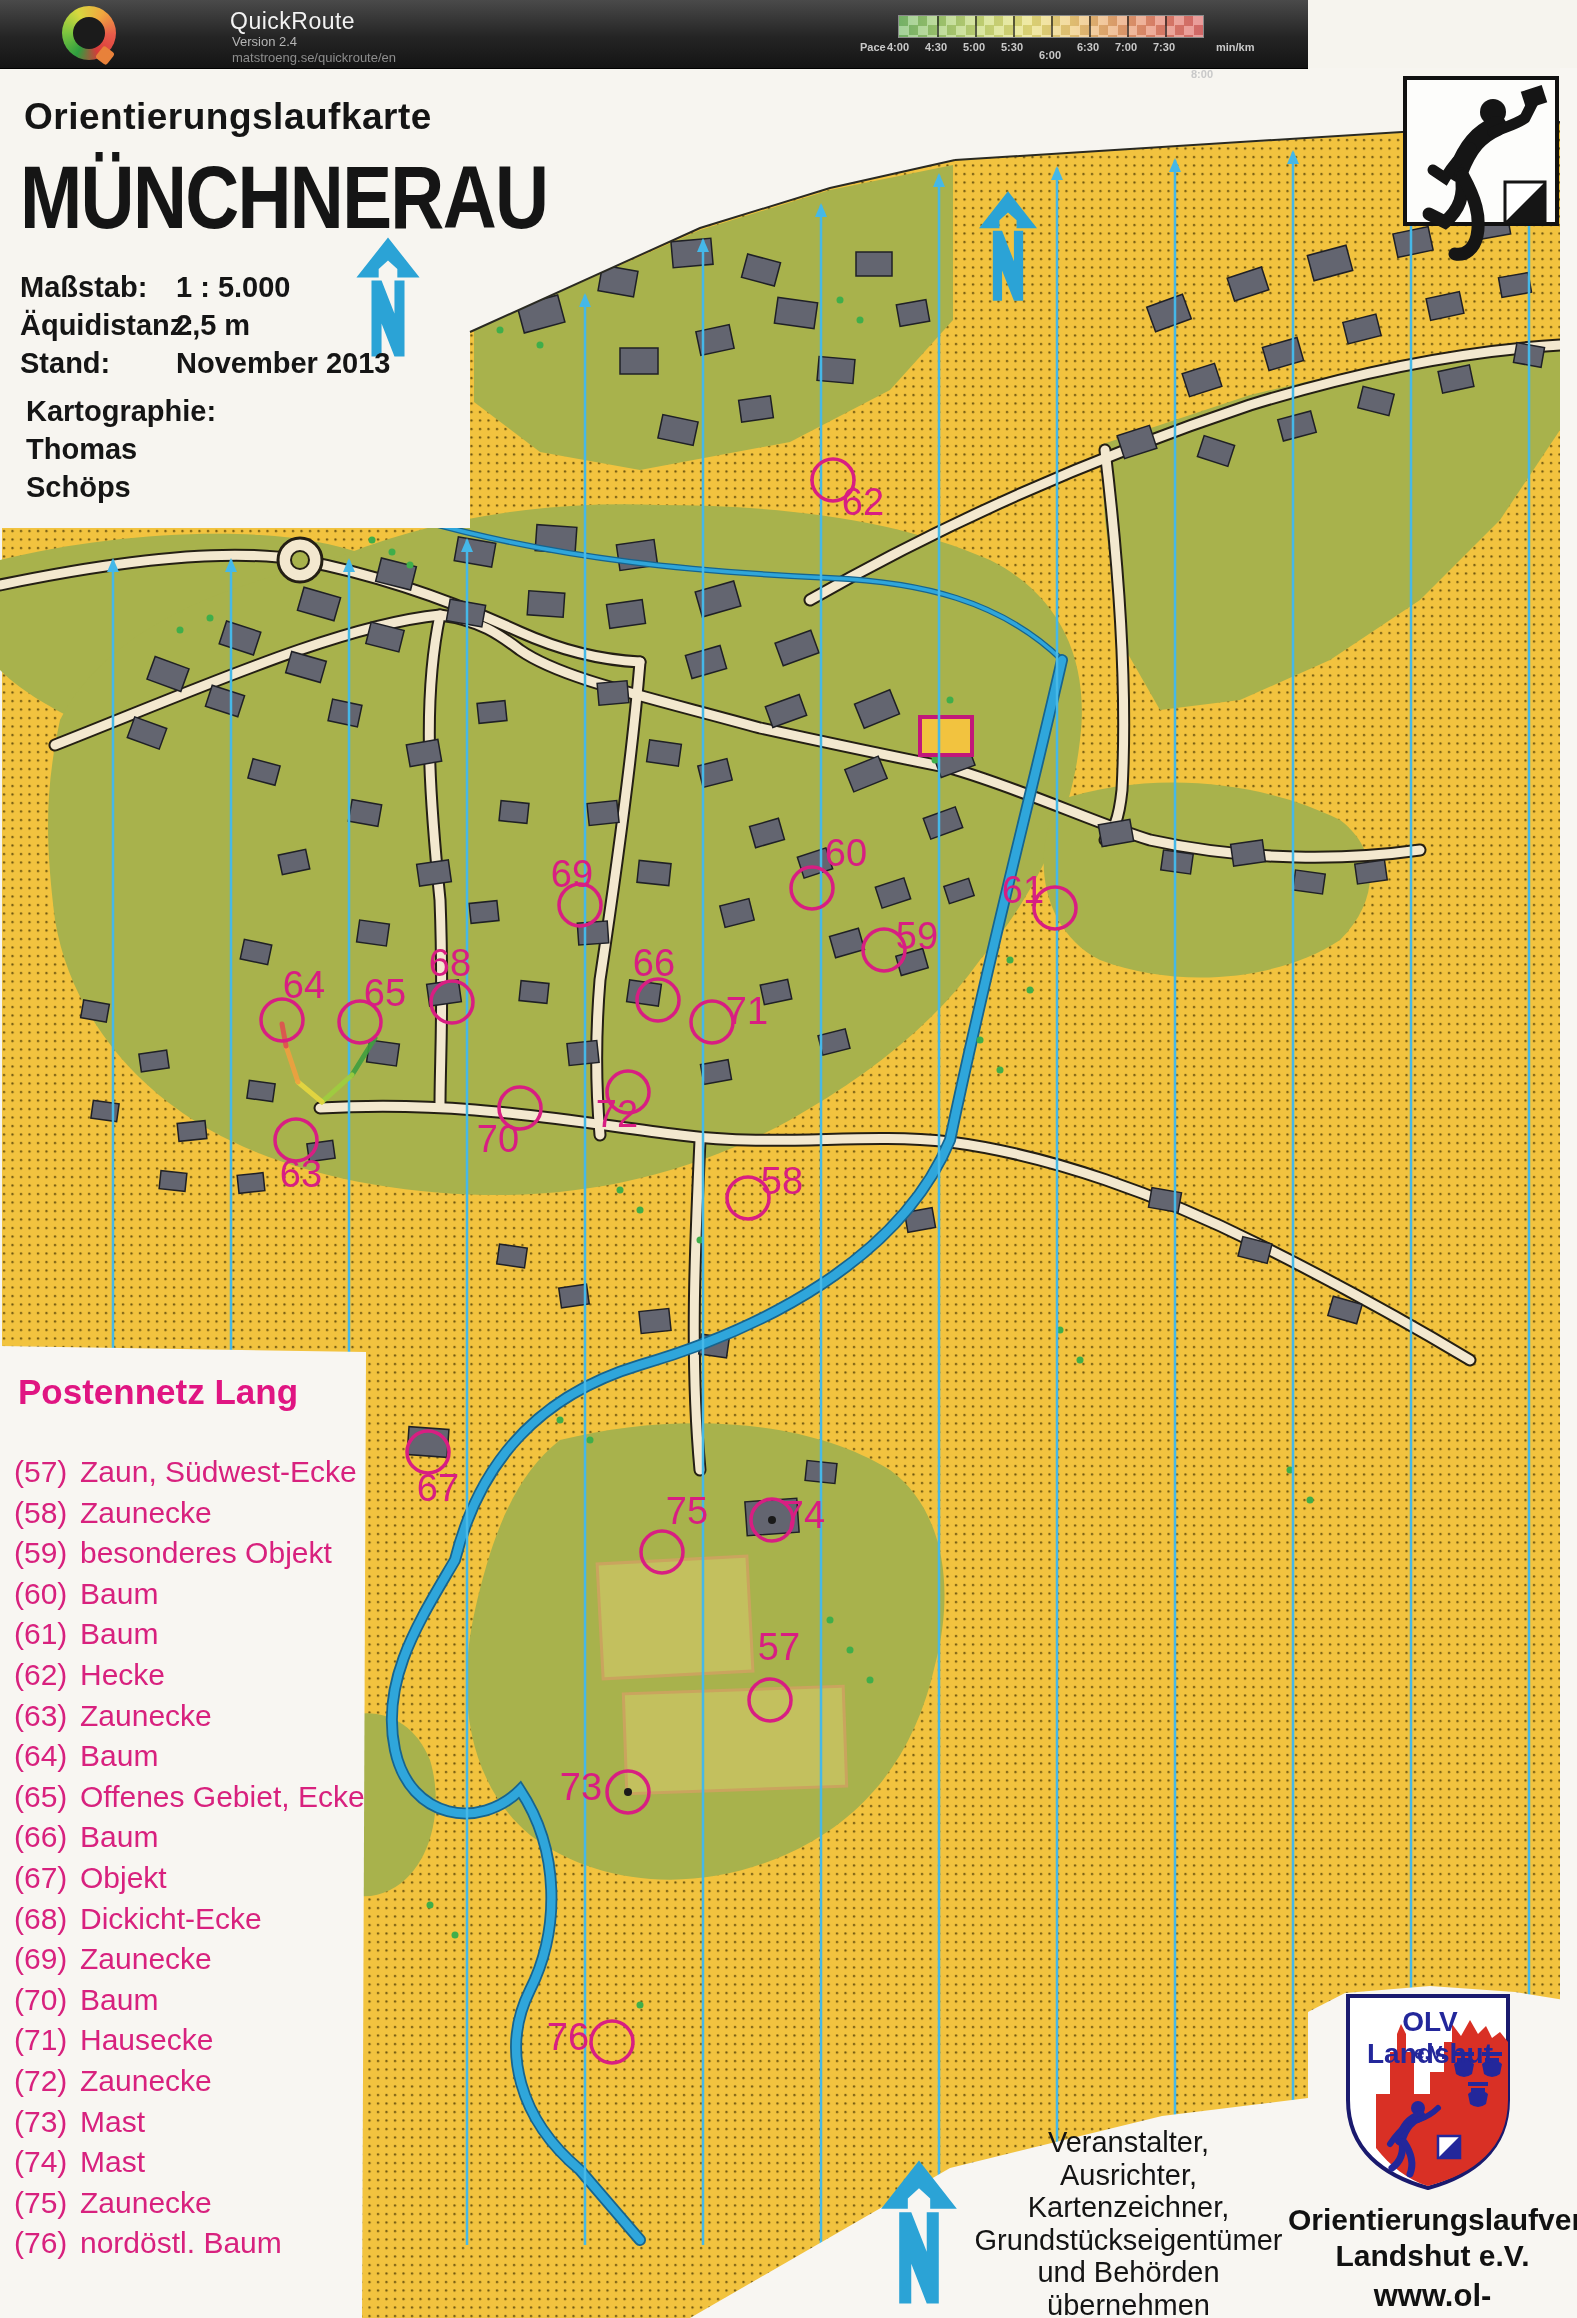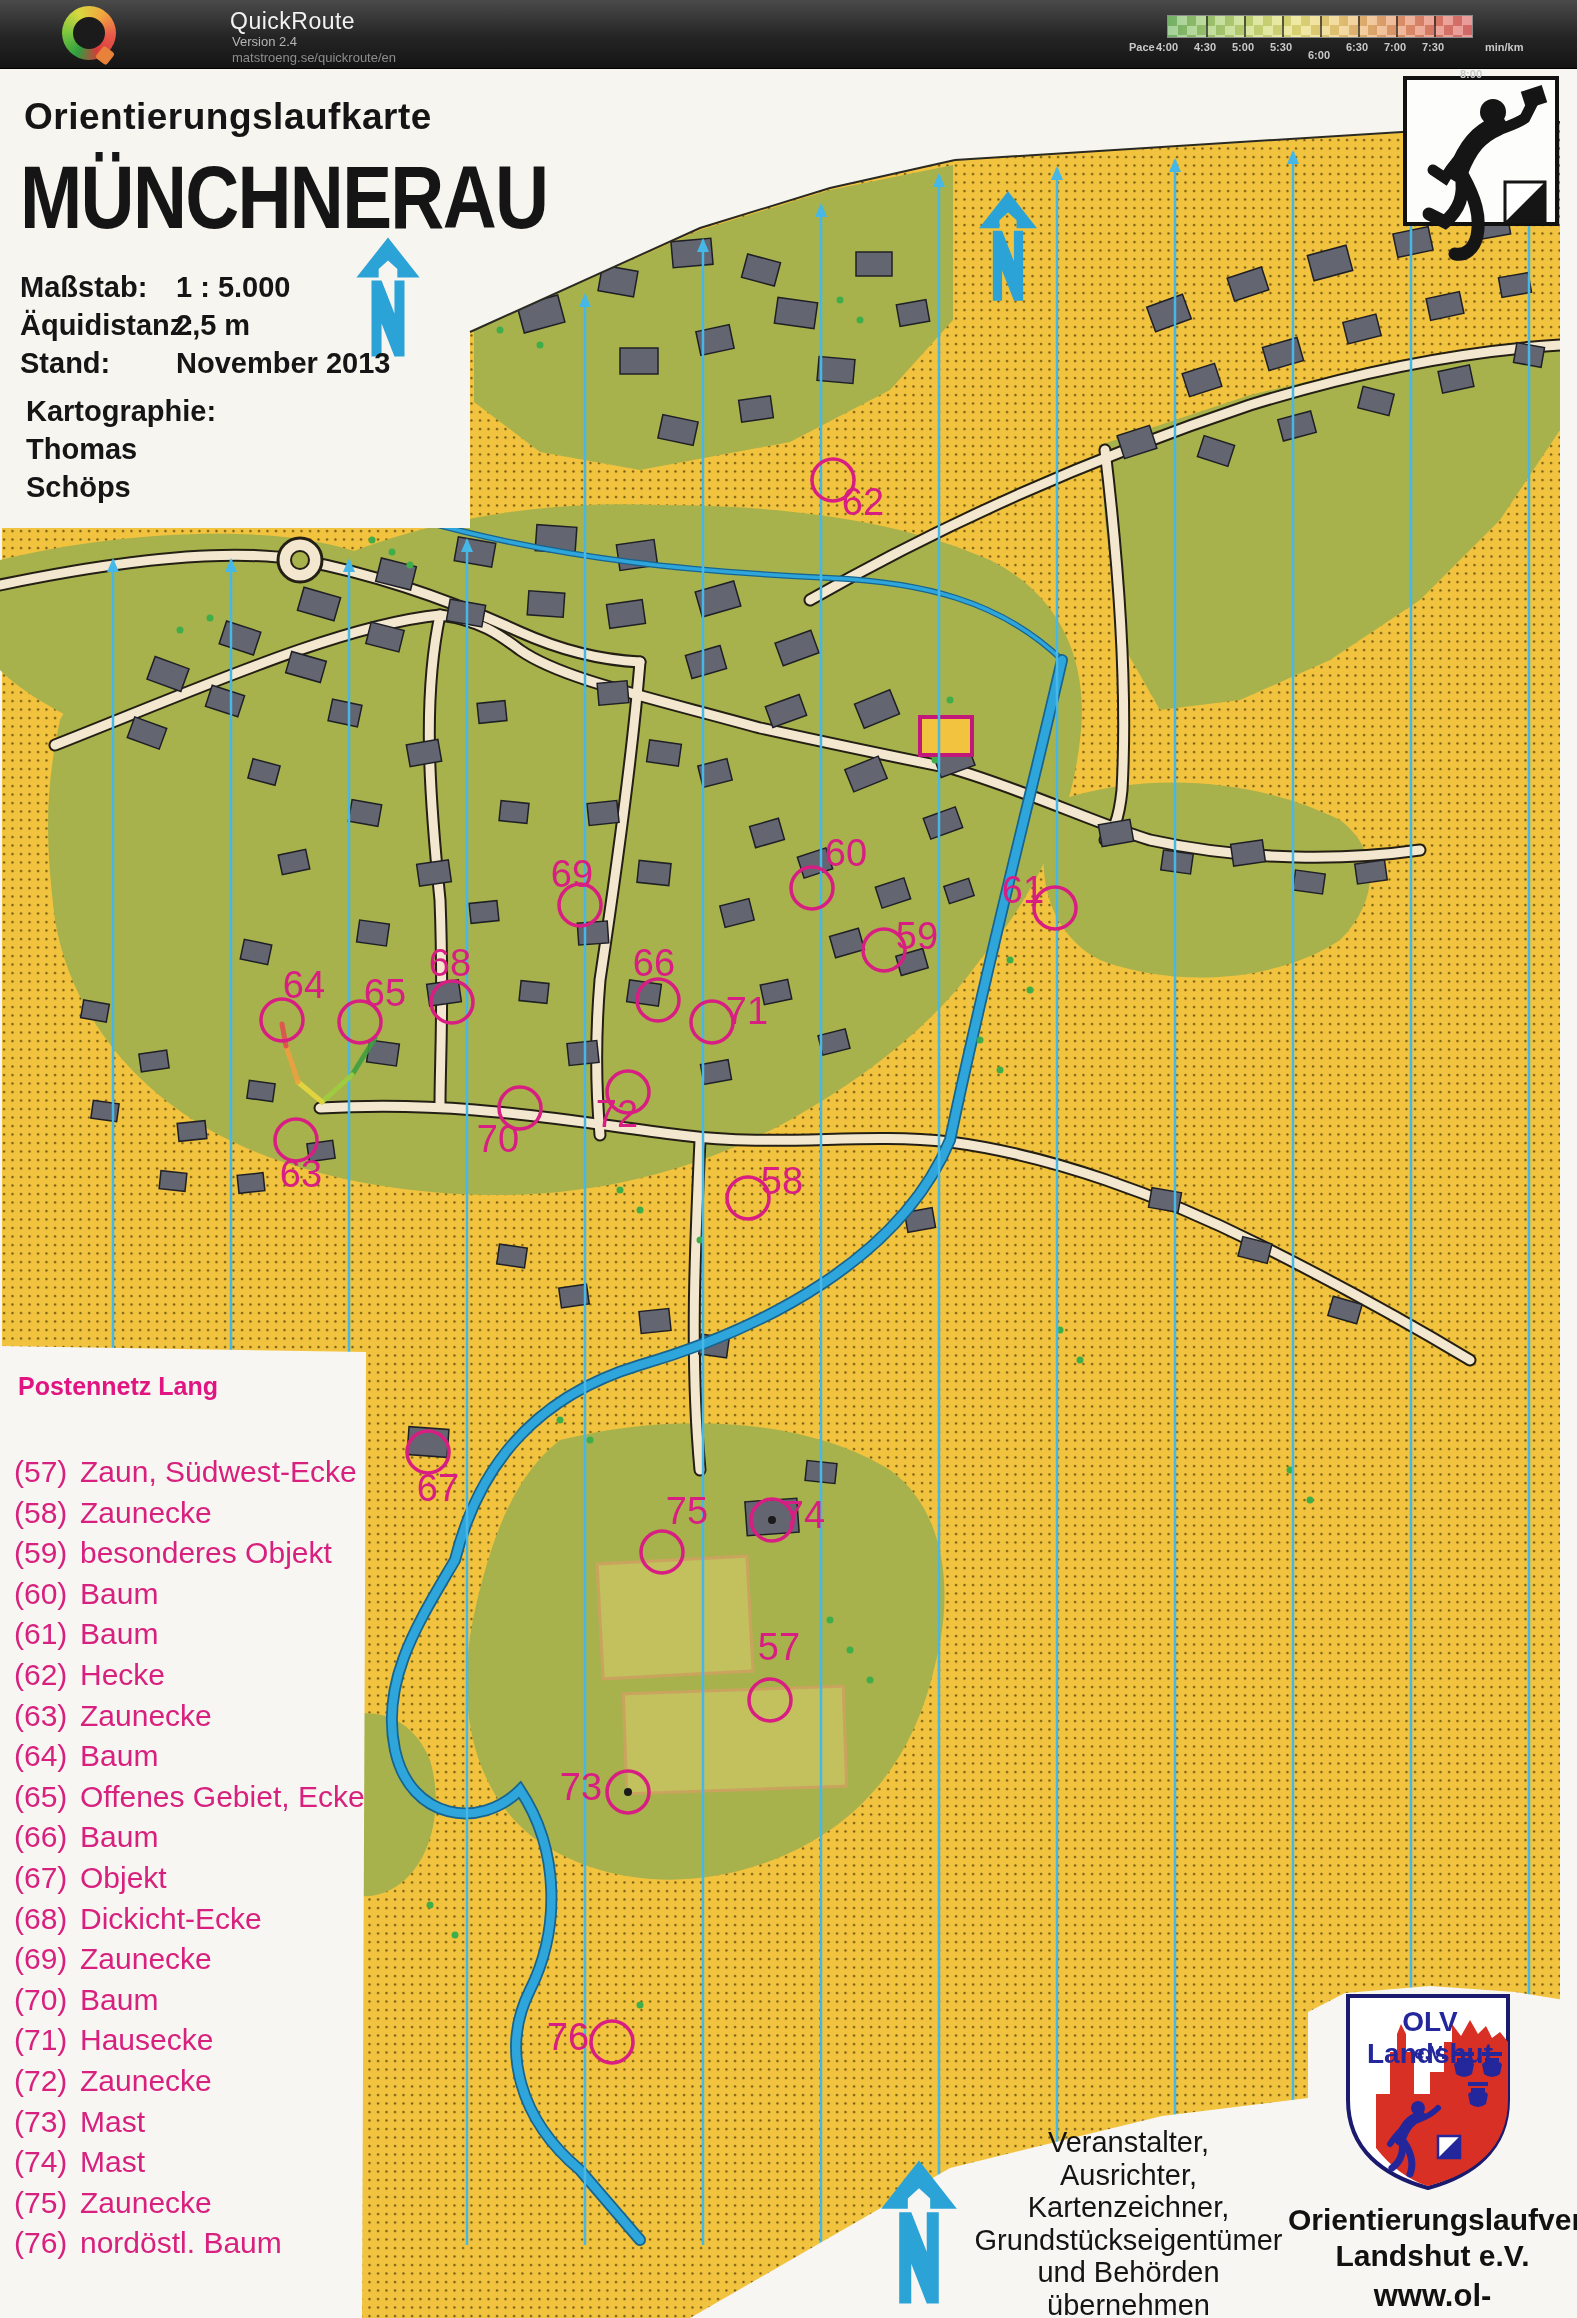--- a/index.html
+++ b/index.html
@@ -1,19 +1,19 @@
 <!DOCTYPE html>
 <html><head>
 <meta charset="utf-8">
 <style>
   html,body{margin:0;padding:0;}
   body{width:1577px;height:2318px;position:relative;overflow:hidden;background:#f6f4ee;
        font-family:"Liberation Sans",sans-serif;}
   
-  #appbar{position:absolute;left:0;top:0;width:1577px;height:68px;
+  #appbar{position:absolute;left:0;top:0;width:1308px;height:68px;
           background:linear-gradient(#4a4a4a,#242424 55%,#141414);border-bottom:1px solid #000;z-index:30;}
   #qlogo{position:absolute;left:62px;top:6px;width:54px;height:54px;border-radius:50%;
          background:conic-gradient(from 210deg,#2f9e3f,#7ec63f,#d8d83f,#f0a83f,#e85a4a,#d83a3a 85%,#2f9e3f);}
   #qlogo::after{content:"";position:absolute;left:11px;top:11px;right:11px;bottom:11px;
          border-radius:50%;background:#1b1b1b;}
   #qtail{position:absolute;left:98px;top:48px;width:14px;height:15px;background:#e8813a;
          transform:rotate(38deg);border-radius:3px;}
   .appname{position:absolute;left:230px;top:8px;font-size:23px;color:#f2f2f2;letter-spacing:.5px;}
   .appver{position:absolute;left:232px;top:34px;font-size:13px;color:#b5b5b5;}
   .appurl{position:absolute;left:232px;top:50px;font-size:13px;color:#8d8d8d;}
@@ -27,21 +27,21 @@
   .plab.first{transform:none;}
   
   .ovl{position:absolute;z-index:10;color:#151515;}
   #subTitle{left:24px;top:96px;font-size:37px;font-weight:700;letter-spacing:.5px;}
   #bigTitle{left:20px;top:146px;font-size:89px;font-weight:700;letter-spacing:-2px;
             transform:scaleX(.84);transform-origin:left top;white-space:nowrap;}
   #infoTable{left:20px;top:268px;font-size:29px;font-weight:700;line-height:38px;}
   #infoTable .lab{display:inline-block;width:156px;}
   #cartoBlock{left:26px;top:392px;font-size:29px;font-weight:700;line-height:38px;}
   
-  #clHead{left:18px;top:1372px;font-size:25px;font-weight:700;color:#e01582;}
+  #clHead{left:18px;top:1372px;font-size:35px;font-weight:700;color:#e01582;}
   #clItems{left:14px;top:1452px;font-size:30px;color:#d8217e;line-height:40.6px;white-space:nowrap;}
   #clItems .num{display:inline-block;width:66px;}
   
   #disc{left:956px;top:2126px;width:345px;text-align:center;font-size:29px;line-height:32.5px;color:#141414;}
   
   #shieldTitle{left:1342px;top:2006px;width:176px;text-align:center;font-size:28px;font-weight:700;color:#23279b;}
   #shieldSub{left:1342px;top:2042px;width:176px;text-align:center;font-size:19px;font-weight:700;color:#23279b;}
   #clubLines{left:1288px;top:2202px;width:289px;text-align:center;font-size:30px;font-weight:700;line-height:36px;color:#111;}
   #clubWeb{left:1288px;top:2278px;width:289px;text-align:center;font-size:31px;font-weight:700;color:#111;}
   #mapsvg{position:absolute;left:0;top:0;z-index:1;}

